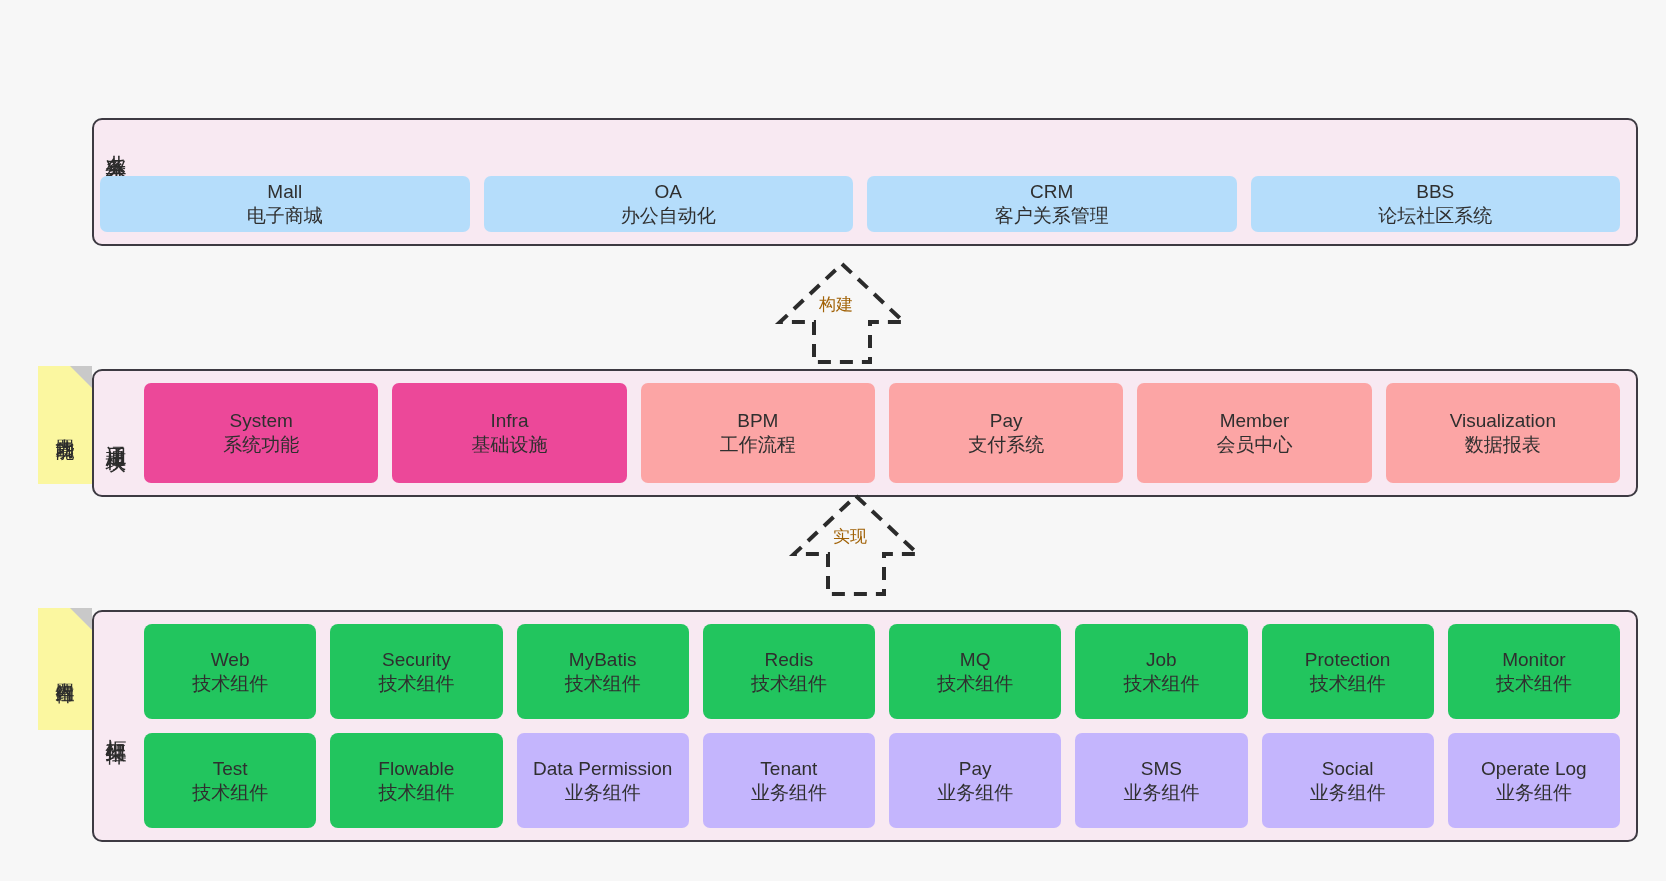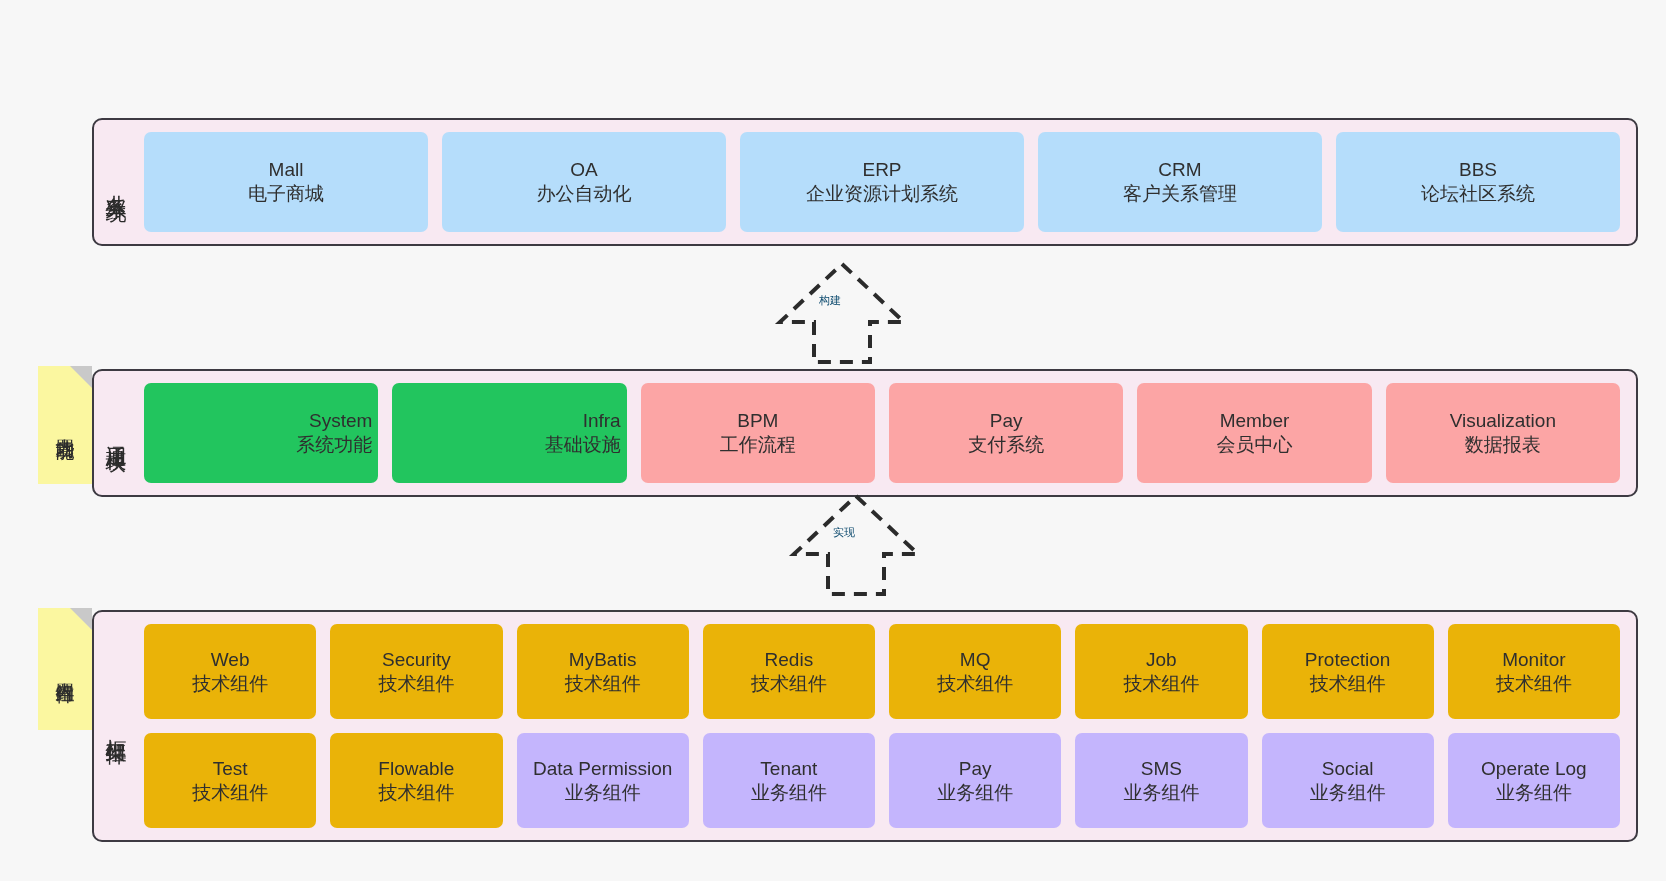--- a/index.html
+++ b/index.html
@@ -25,21 +25,21 @@
   
   .layer {
     position: absolute;
     box-sizing: border-box;
     background: #f8e9f2;
     border: 2px solid #3d3a42;
     border-radius: 10px;
     display: flex;
     align-items: stretch;
   }
-  #layer-business { left: 92px;  top: 118px; width: 1546px; height: 128px; }
+  #layer-business { left: 92px;  top: 118px; width: 1546px; height: 128px; flex-direction: column; }
   #layer-common   { left: 92px;  top: 369px; width: 1546px; height: 128px; }
   #layer-frame    { left: 92px;  top: 610px; width: 1546px; height: 232px; }
 
   
   .layer-title {
     writing-mode: vertical-rl;
     text-orientation: upright;
     font-size: 21px;
     color: #2b2b2b;
     letter-spacing: 2px;
@@ -79,23 +79,23 @@
     line-height: 1.24;
     color: #2f2f2f;
     padding: 4px 6px;
     box-sizing: border-box;
     min-width: 0;
   }
   .cell .l1 { white-space: normal; }
   .cell .l2 { white-space: nowrap; }
 
   .c-blue       { background: #b5ddfb; }
-  .c-red        { background: #22c55e; align-items: flex-end; }
+  .c-red        { background: #ec4899; }
   .c-pink       { background: #fca5a5; }
-  .c-green      { background: #eab308; }
+  .c-green      { background: #22c55e; border-radius: 8px; }
   .c-greenlight { background: #c4b5fd; }
 
   
   .tab {
     position: absolute;
     background: #fbf7a0;
     box-sizing: border-box;
     display: flex;
     align-items: center;
     justify-content: center;
@@ -119,22 +119,22 @@
   #tab-common { left: 38px; top: 366px; width: 54px; height: 118px; }
   #tab-frame  { left: 38px; top: 608px; width: 54px; height: 122px; }
 
   
   .arrow-group { position: absolute; }
   #arrow-build { left: 752px; top: 258px; width: 180px; height: 110px; }
   #arrow-impl  { left: 766px; top: 490px; width: 180px; height: 110px; }
   .arrow-group svg { display: block; overflow: visible; }
   .arrow-label {
     position: absolute;
-    font-size: 11px;
-    color: #0c4a6e;
+    font-size: 17px;
+    color: #a16207;
     background: transparent;
     white-space: nowrap;
     user-select: none;
   }
   #arrow-build .arrow-label { left: 67px; top: 35px; }
   #arrow-impl  .arrow-label { left: 67px; top: 35px; }
 </style>
 </head>
 <body>
 
@@ -146,24 +146,20 @@
       <div class="box-row">
         <div class="cell c-blue">
           <span class="l1">Mall</span>
           <span class="l2">电子商城</span>
         </div>
         <div class="cell c-blue">
           <span class="l1">OA</span>
           <span class="l2">办公自动化</span>
         </div>
         <div class="cell c-blue">
-          <span class="l1">ERP</span>
-          <span class="l2">企业资源计划系统</span>
-        </div>
-        <div class="cell c-blue">
           <span class="l1">CRM</span>
           <span class="l2">客户关系管理</span>
         </div>
         <div class="cell c-blue">
           <span class="l1">BBS</span>
           <span class="l2">论坛社区系统</span>
         </div>
       </div>
     </div>
   </div>

